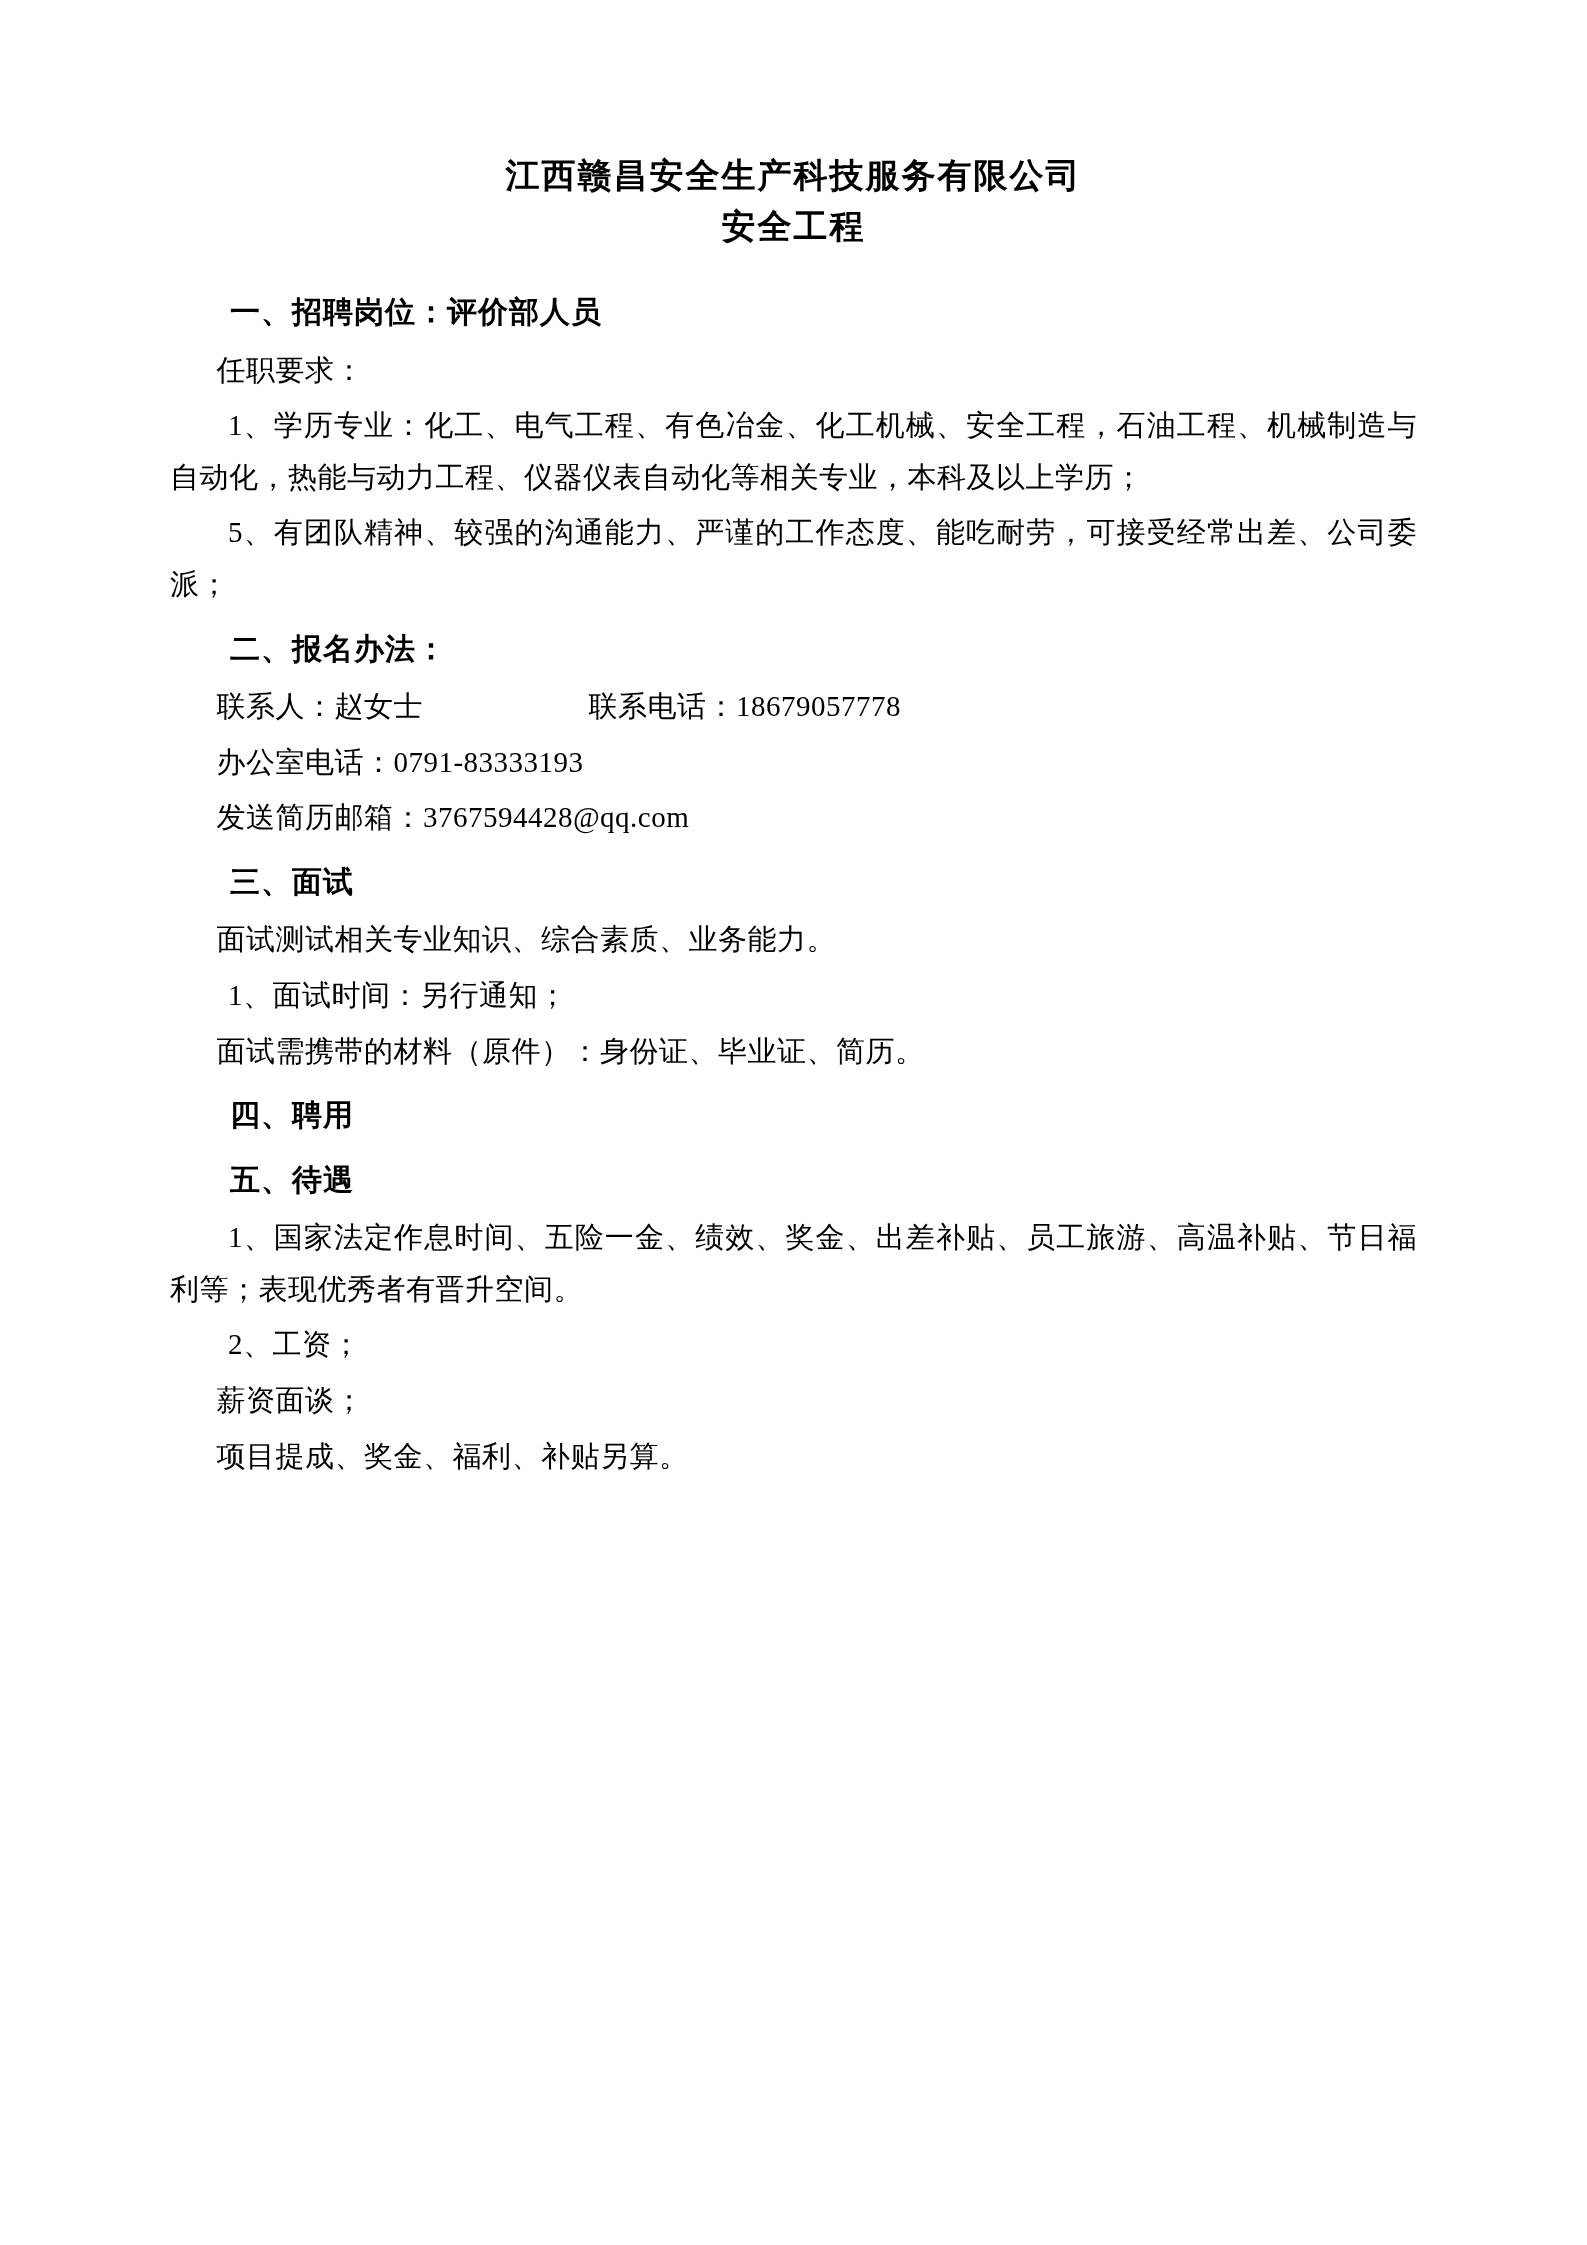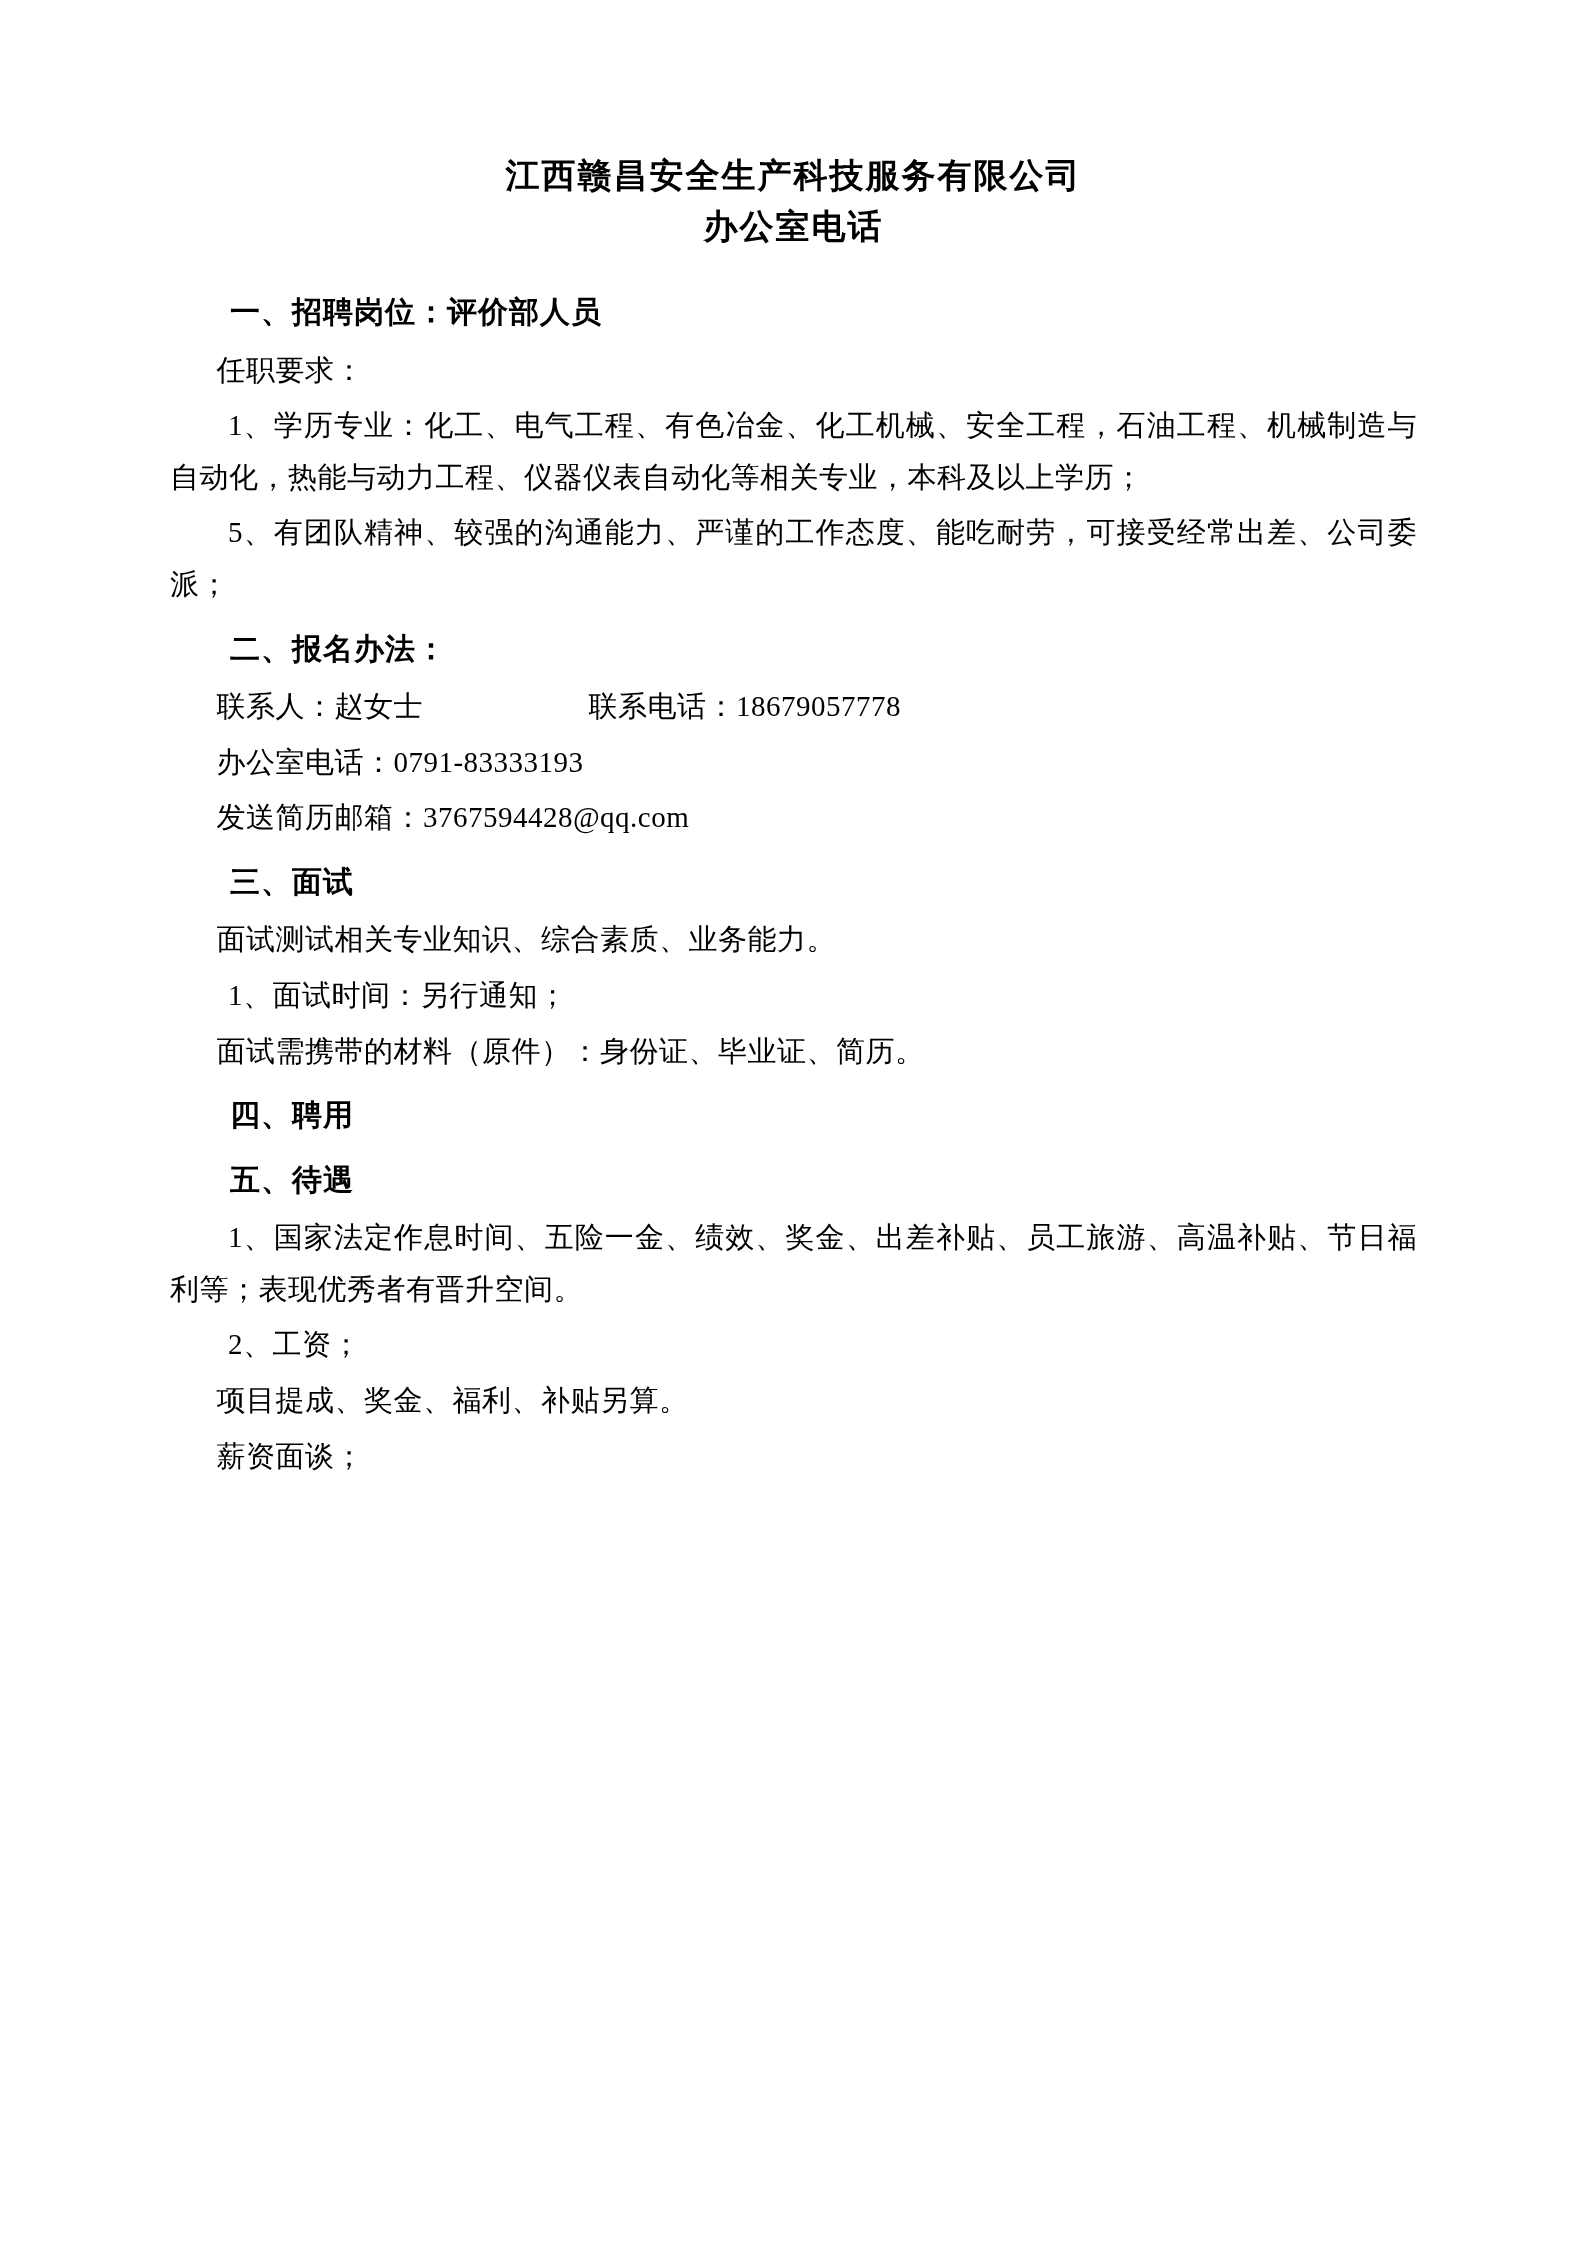--- a/index.html
+++ b/index.html
@@ -64,21 +64,21 @@
   }
   .nowrap { white-space: nowrap; }
 </style>
 </head>
 <body>
 
 <div class="page">
 
   <div class="title-block">
     <div class="title-line">江西赣昌安全生产科技服务有限公司</div>
-    <div class="title-line">办公室电话</div>
+    <div class="title-line">安全工程</div>
   </div>
 
   <div class="heading">一、招聘岗位：评价部人员</div>
   <div class="para nohang">任职要求：</div>
   <div class="para">1、学历专业：化工、电气工程、有色冶金、化工机械、安全工程，石油工程、机械制造与自动化，热能与动力工程、仪器仪表自动化等相关专业，本科及以上学历；</div>
   <div class="para">5、有团队精神、较强的沟通能力、严谨的工作态度、能吃耐劳，可接受经常出差、公司委派；</div>
 
   <div class="heading">二、报名办法：</div>
   <div class="contact-row">
     <span class="nowrap">联系人：赵女士</span>
@@ -91,16 +91,16 @@
   <div class="heading">三、面试</div>
   <div class="para nohang">面试测试相关专业知识、综合素质、业务能力。</div>
   <div class="para">1、面试时间：另行通知；</div>
   <div class="para nohang">面试需携带的材料（原件）：身份证、毕业证、简历。</div>
 
   <div class="heading">四、聘用</div>
 
   <div class="heading">五、待遇</div>
   <div class="para">1、国家法定作息时间、五险一金、绩效、奖金、出差补贴、员工旅游、高温补贴、节日福利等；表现优秀者有晋升空间。</div>
   <div class="para">2、工资；</div>
+  <div class="para nohang">薪资面谈；</div>
   <div class="para nohang">项目提成、奖金、福利、补贴另算。</div>
-  <div class="para nohang">薪资面谈；</div>
 
 </div>
 
 </body></html>

